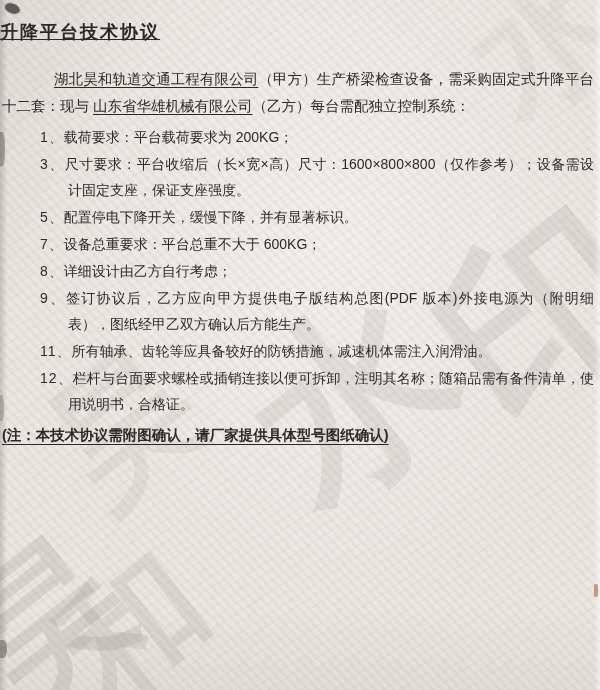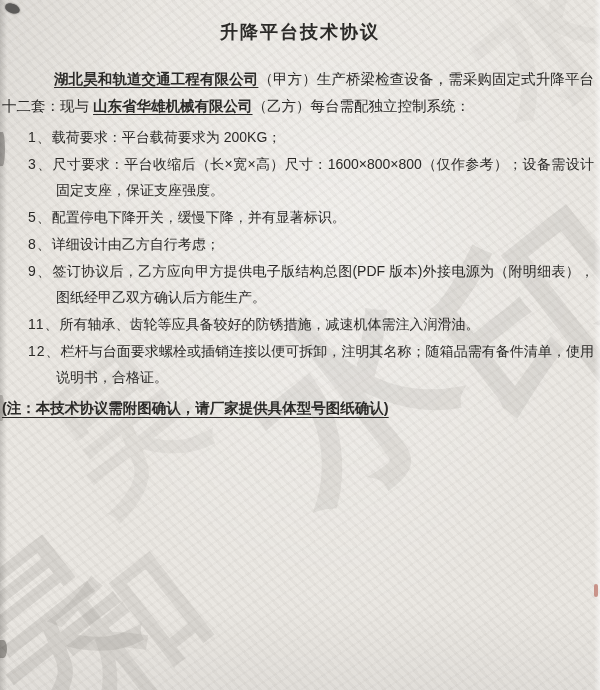--- a/index.html
+++ b/index.html
@@ -43,35 +43,35 @@
   .blob-tl{left:5px;top:4px;width:15px;height:9px;background:#474645;border-radius:45% 55% 50% 50%;transform:rotate(18deg);opacity:.85;box-shadow:0 0 2px #474645;}
   .edge-left{left:0;top:0;width:7px;height:690px;background:linear-gradient(90deg, rgba(40,38,35,.18), rgba(40,38,35,0));}
   .smudge-l1{left:0;top:132px;width:5px;height:34px;background:rgba(55,52,48,.35);border-radius:0 60% 60% 0;}
   .smudge-l2{left:0;top:395px;width:4px;height:26px;background:rgba(55,52,48,.25);border-radius:0 60% 60% 0;}
   .smudge-l3{left:0;top:640px;width:7px;height:18px;background:rgba(55,52,48,.40);border-radius:0 60% 60% 0;}
   .edge-right{right:0;top:0;width:6px;height:690px;background:linear-gradient(-90deg, rgba(255,255,255,.5), rgba(255,255,255,0));}
   .tick-red{right:2px;top:584px;width:4px;height:13px;background:#bb6f63;opacity:.7;border-radius:2px;}
   
   .content{position:relative;z-index:2;}
   .title{
-    text-align:center;
     font-weight:bold;
     font-size:18px;
     letter-spacing:2px;
     padding-top:20px;
+    text-decoration:underline;
   }
   .intro{
     margin:22px 6px 0 2px;
     font-size:14.5px;
     line-height:27px;
     text-indent:52px;
     text-align:justify;
   }
-  .uline{text-decoration:underline;text-underline-offset:3px;font-weight:bold;}
-  .items{margin:4px 6px 0 28px;}
+  .uline{text-decoration:underline;text-underline-offset:3px;font-weight:normal;}
+  .items{margin:4px 6px 0 40px;}
   .item{
     font-size:14px;
     line-height:26px;
     margin:1px 0;
     padding-left:28px;
     text-indent:-28px;
     text-align:justify;
   }
   .item .num{letter-spacing:1px;}
   .note{
@@ -108,20 +108,21 @@
 
   <div class="content">
     <div class="title">升降平台技术协议</div>
 
     <p class="intro"><span class="uline">湖北昊和轨道交通工程有限公司</span><span>（甲方）生产桥梁检查设备，需采购固定式升降平台十二套：</span><span>现与 </span><span class="uline">山东省华雄机械有限公司</span><span>（乙方）每台需配独立控制系统：</span></p>
 
     <div class="items">
       <div class="item"><span class="num">1、</span><span>载荷要求：平台载荷要求为 200KG；</span></div>
       <div class="item"><span class="num">3、</span><span>尺寸要求：平台收缩后（长×宽×高）尺寸：1600×800×800（仅作参考）；设备需设计固定支座，保证支座强度。</span></div>
       <div class="item"><span class="num">5、</span><span>配置停电下降开关，缓慢下降，并有显著标识。</span></div>
+      <div class="item"><span class="num">7、</span><span>设备总重要求：平台总重不大于 600KG；</span></div>
       <div class="item"><span class="num">8、</span><span>详细设计由乙方自行考虑；</span></div>
       <div class="item"><span class="num">9、</span><span>签订协议后，乙方应向甲方提供电子版结构总图(PDF 版本)外接电源为（附明细表），图纸经甲乙双方确认后方能生产。</span></div>
       <div class="item"><span class="num">11、</span><span>所有轴承、齿轮等应具备较好的防锈措施，减速机体需注入润滑油。</span></div>
       <div class="item"><span class="num">12、</span><span>栏杆与台面要求螺栓或插销连接以便可拆卸，注明其名称；随箱品需有备件清单，使用说明书，合格证。</span></div>
     </div>
 
     <div class="note">(注：本技术协议需附图确认，请厂家提供具体型号图纸确认)</div>
   </div>
 </div>
 

